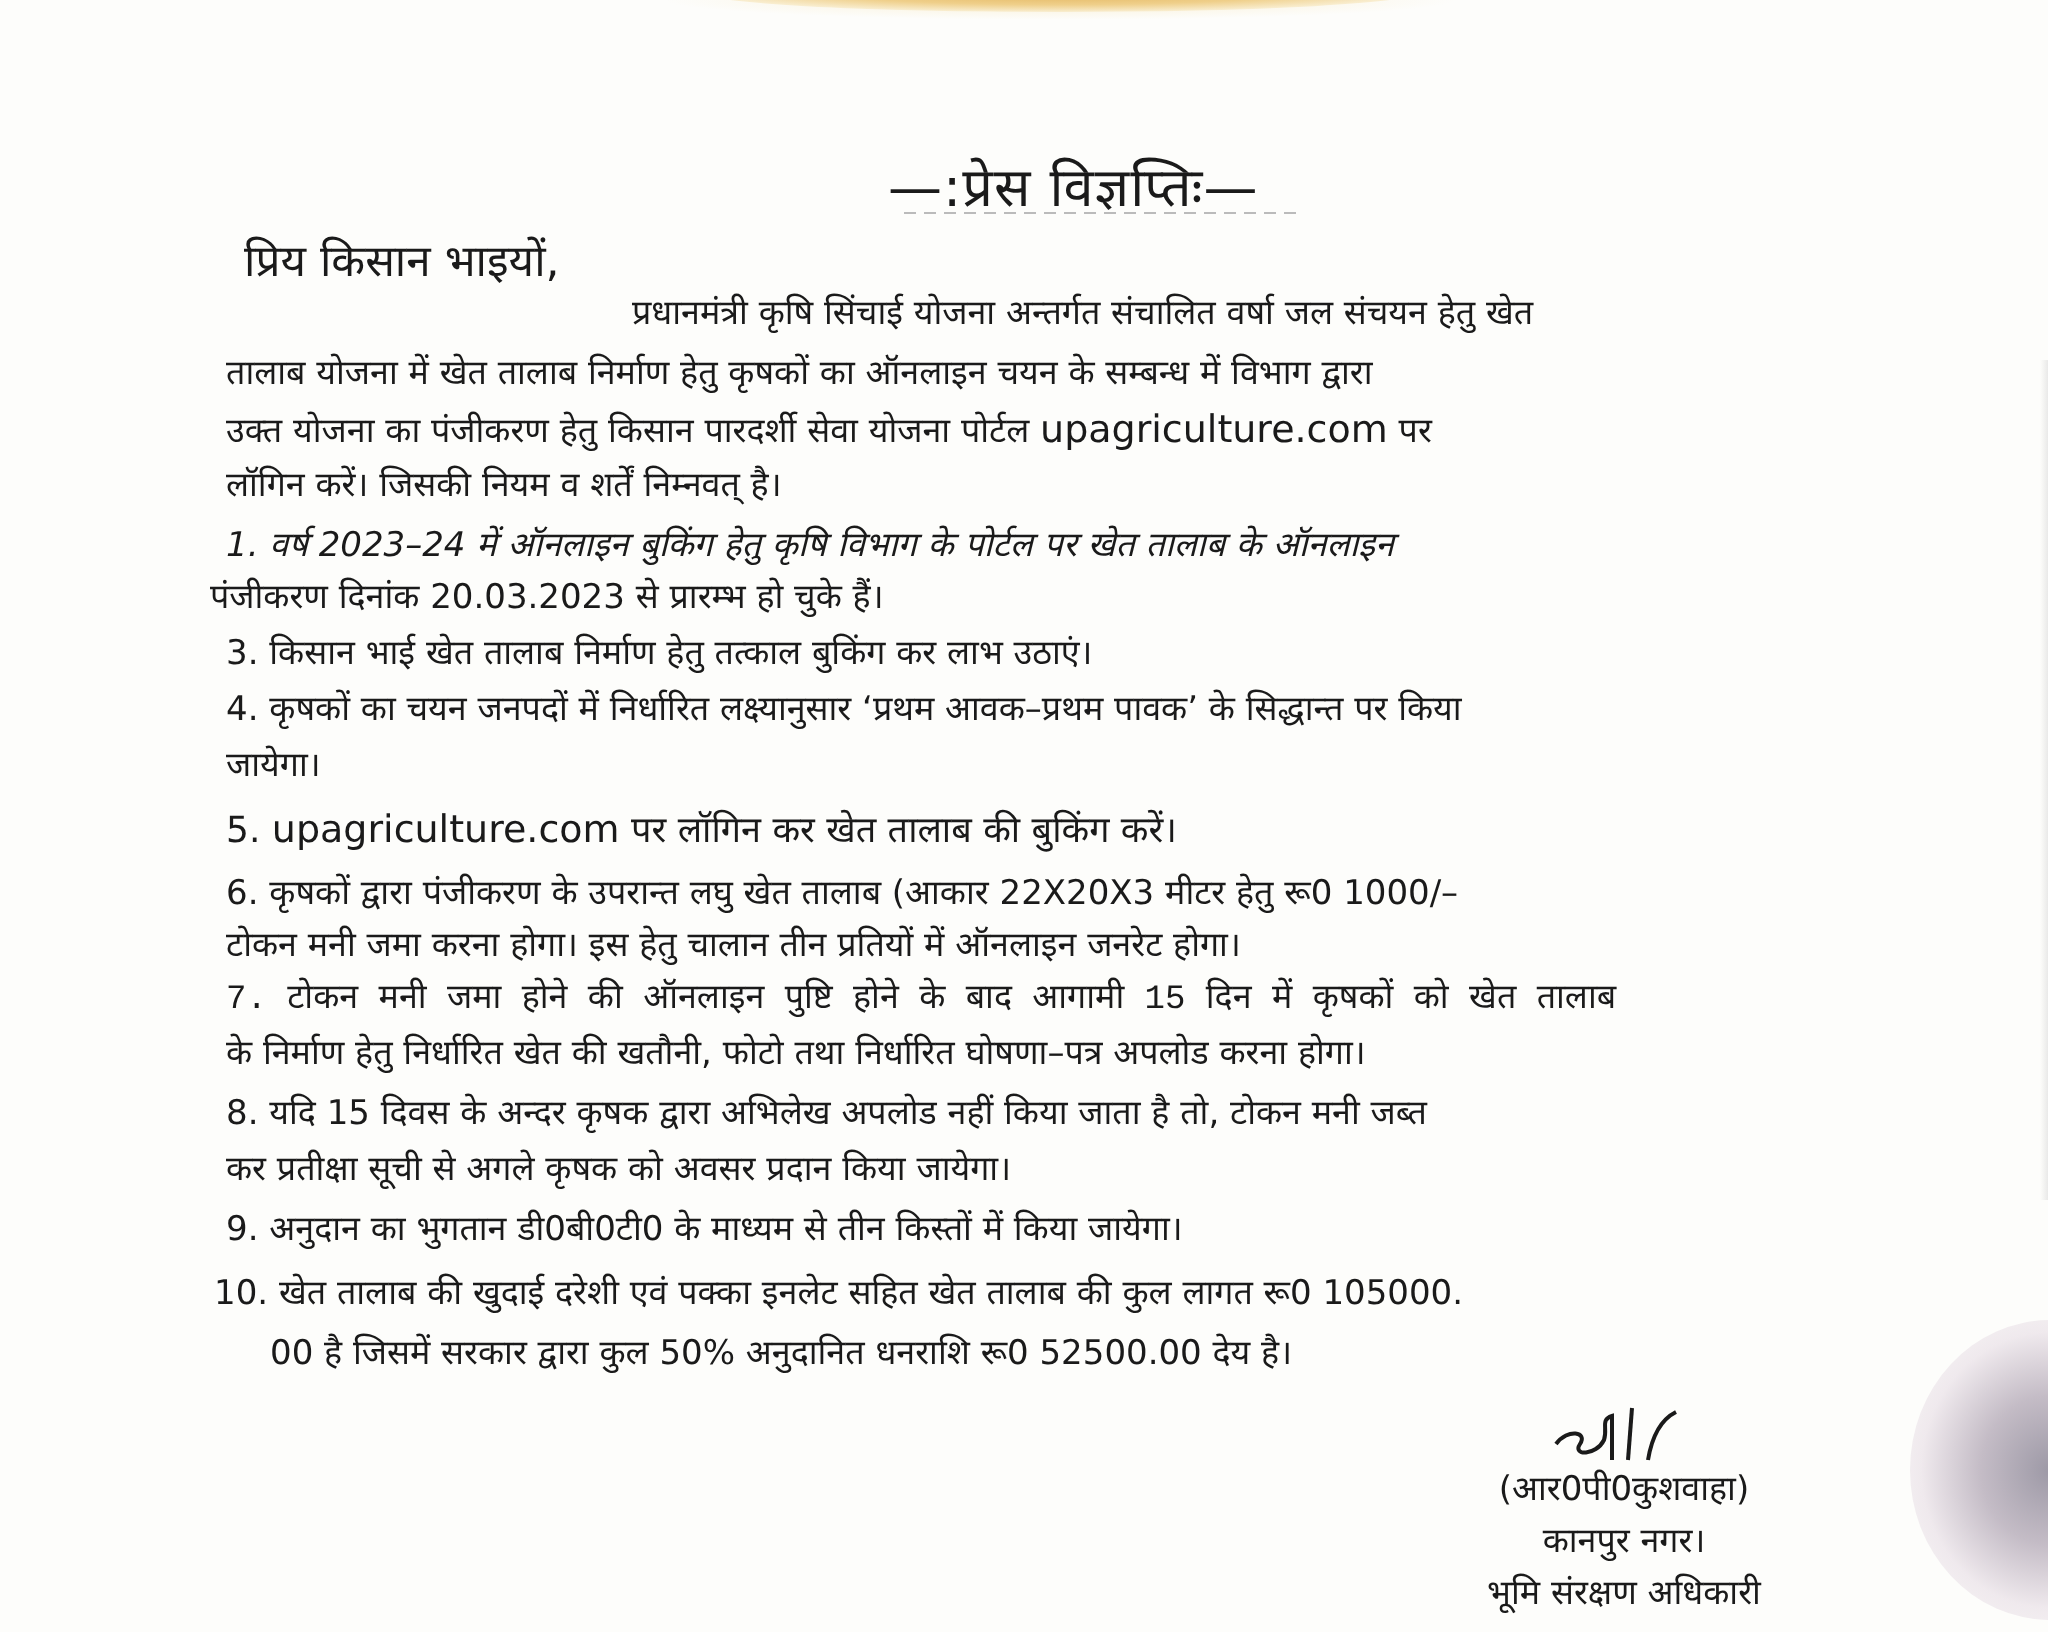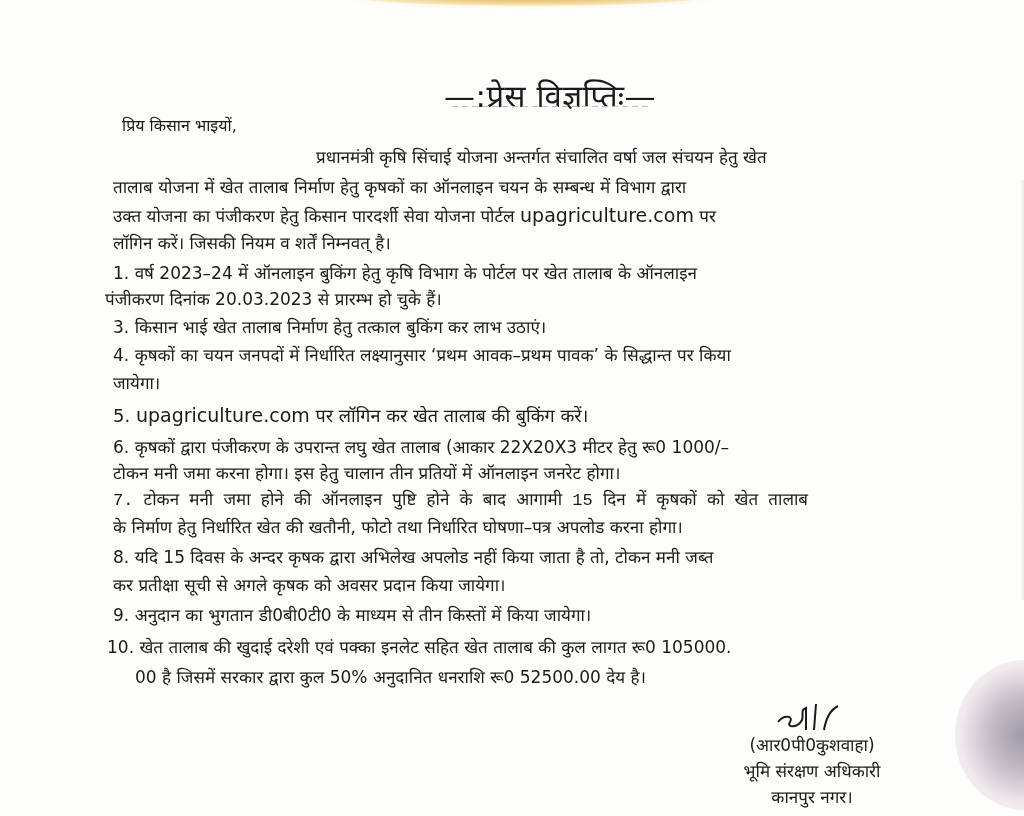--- a/index.html
+++ b/index.html
@@ -53,37 +53,37 @@
       position: absolute;
       left: 0;
       top: 0;
       width: 1024px;
       height: 816px;
     }
     .heading {
       position: absolute;
       left: 444px;
       top: 74px;
-      font-size: 31px;
+      font-size: 27px;
       letter-spacing: 0.5px;
       white-space: nowrap;
     }
     .heading-underline {
       position: absolute;
       left: 452px;
       top: 106px;
       width: 200px;
       height: 1px;
       background: repeating-linear-gradient(to right, #bbb 0 6px, transparent 6px 10px);
     }
     .salutation {
       position: absolute;
       left: 122px;
       top: 114px;
-      font-size: 16px;
+      font-size: 22px;
       white-space: nowrap;
     }
     .line {
       position: absolute;
       font-size: 17px;
       line-height: 22px;
       white-space: nowrap;
     }
     .url {
       font-family: "DejaVu Sans", "Liberation Sans", sans-serif;
@@ -126,21 +126,21 @@
 
   <div class="line" style="left:113px; top:176px;">तालाब योजना में खेत तालाब निर्माण हेतु कृषकों का ऑनलाइन चयन के सम्बन्ध में विभाग द्वारा</div>
   <div class="line" style="left:316px; top:146px;">प्रधानमंत्री कृषि सिंचाई योजना अन्तर्गत संचालित वर्षा जल संचयन हेतु खेत</div>
   <div class="line" style="left:113px; top:232px;">लॉगिन करें। जिसकी नियम व शर्तें निम्नवत् है।</div>
   <div class="line" style="left:113px; top:204px;">
     <span>उक्त योजना का पंजीकरण हेतु किसान पारदर्शी सेवा योजना पोर्टल</span>
     <span class="url">upagriculture.com</span>
     <span>पर</span>
   </div>
 
-  <div class="line" style="left:113px; top:262px;">
+  <div class="line" style="left:113px; top:262px;font-style:italic;">
     <span>1.</span>
     <span>वर्ष 2023–24 में ऑनलाइन बुकिंग हेतु कृषि विभाग के पोर्टल पर  खेत तालाब के ऑनलाइन</span>
   </div>
   <div class="line" style="left:105px; top:288px;">पंजीकरण दिनांक 20.03.2023 से प्रारम्भ हो चुके हैं।</div>
 
   <div class="line" style="left:113px; top:316px;">
     <span>3.</span>
     <span>किसान भाई खेत तालाब निर्माण हेतु तत्काल बुकिंग कर लाभ उठाएं।</span>
   </div>
 
@@ -186,17 +186,17 @@
   <div class="line" style="left:135px; top:666px;">00 है जिसमें सरकार द्वारा कुल 50%  अनुदानित धनराशि रू0 52500.00 देय है।</div>
 
   <svg class="sig-mark" viewBox="0 0 70 36">
     <path d="M6 22 C 12 14, 22 16, 18 22 C 14 28, 26 28, 30 20 C 32 14, 28 10, 34 8 L 34 30" fill="none" stroke="#1a1a1a" stroke-width="2"></path>
     <path d="M44 4 L 42 30" fill="none" stroke="#1a1a1a" stroke-width="2"></path>
     <path d="M52 30 C 54 18, 58 10, 66 6" fill="none" stroke="#1a1a1a" stroke-width="2"></path>
   </svg>
 
   <div class="signature-block">
     <div>(आर0पी0कुशवाहा)</div>
+    <div>कानपुर नगर।</div>
     <div>भूमि संरक्षण अधिकारी</div>
-    <div>कानपुर नगर।</div>
   </div>
 
 </div>
 
 </body></html>

